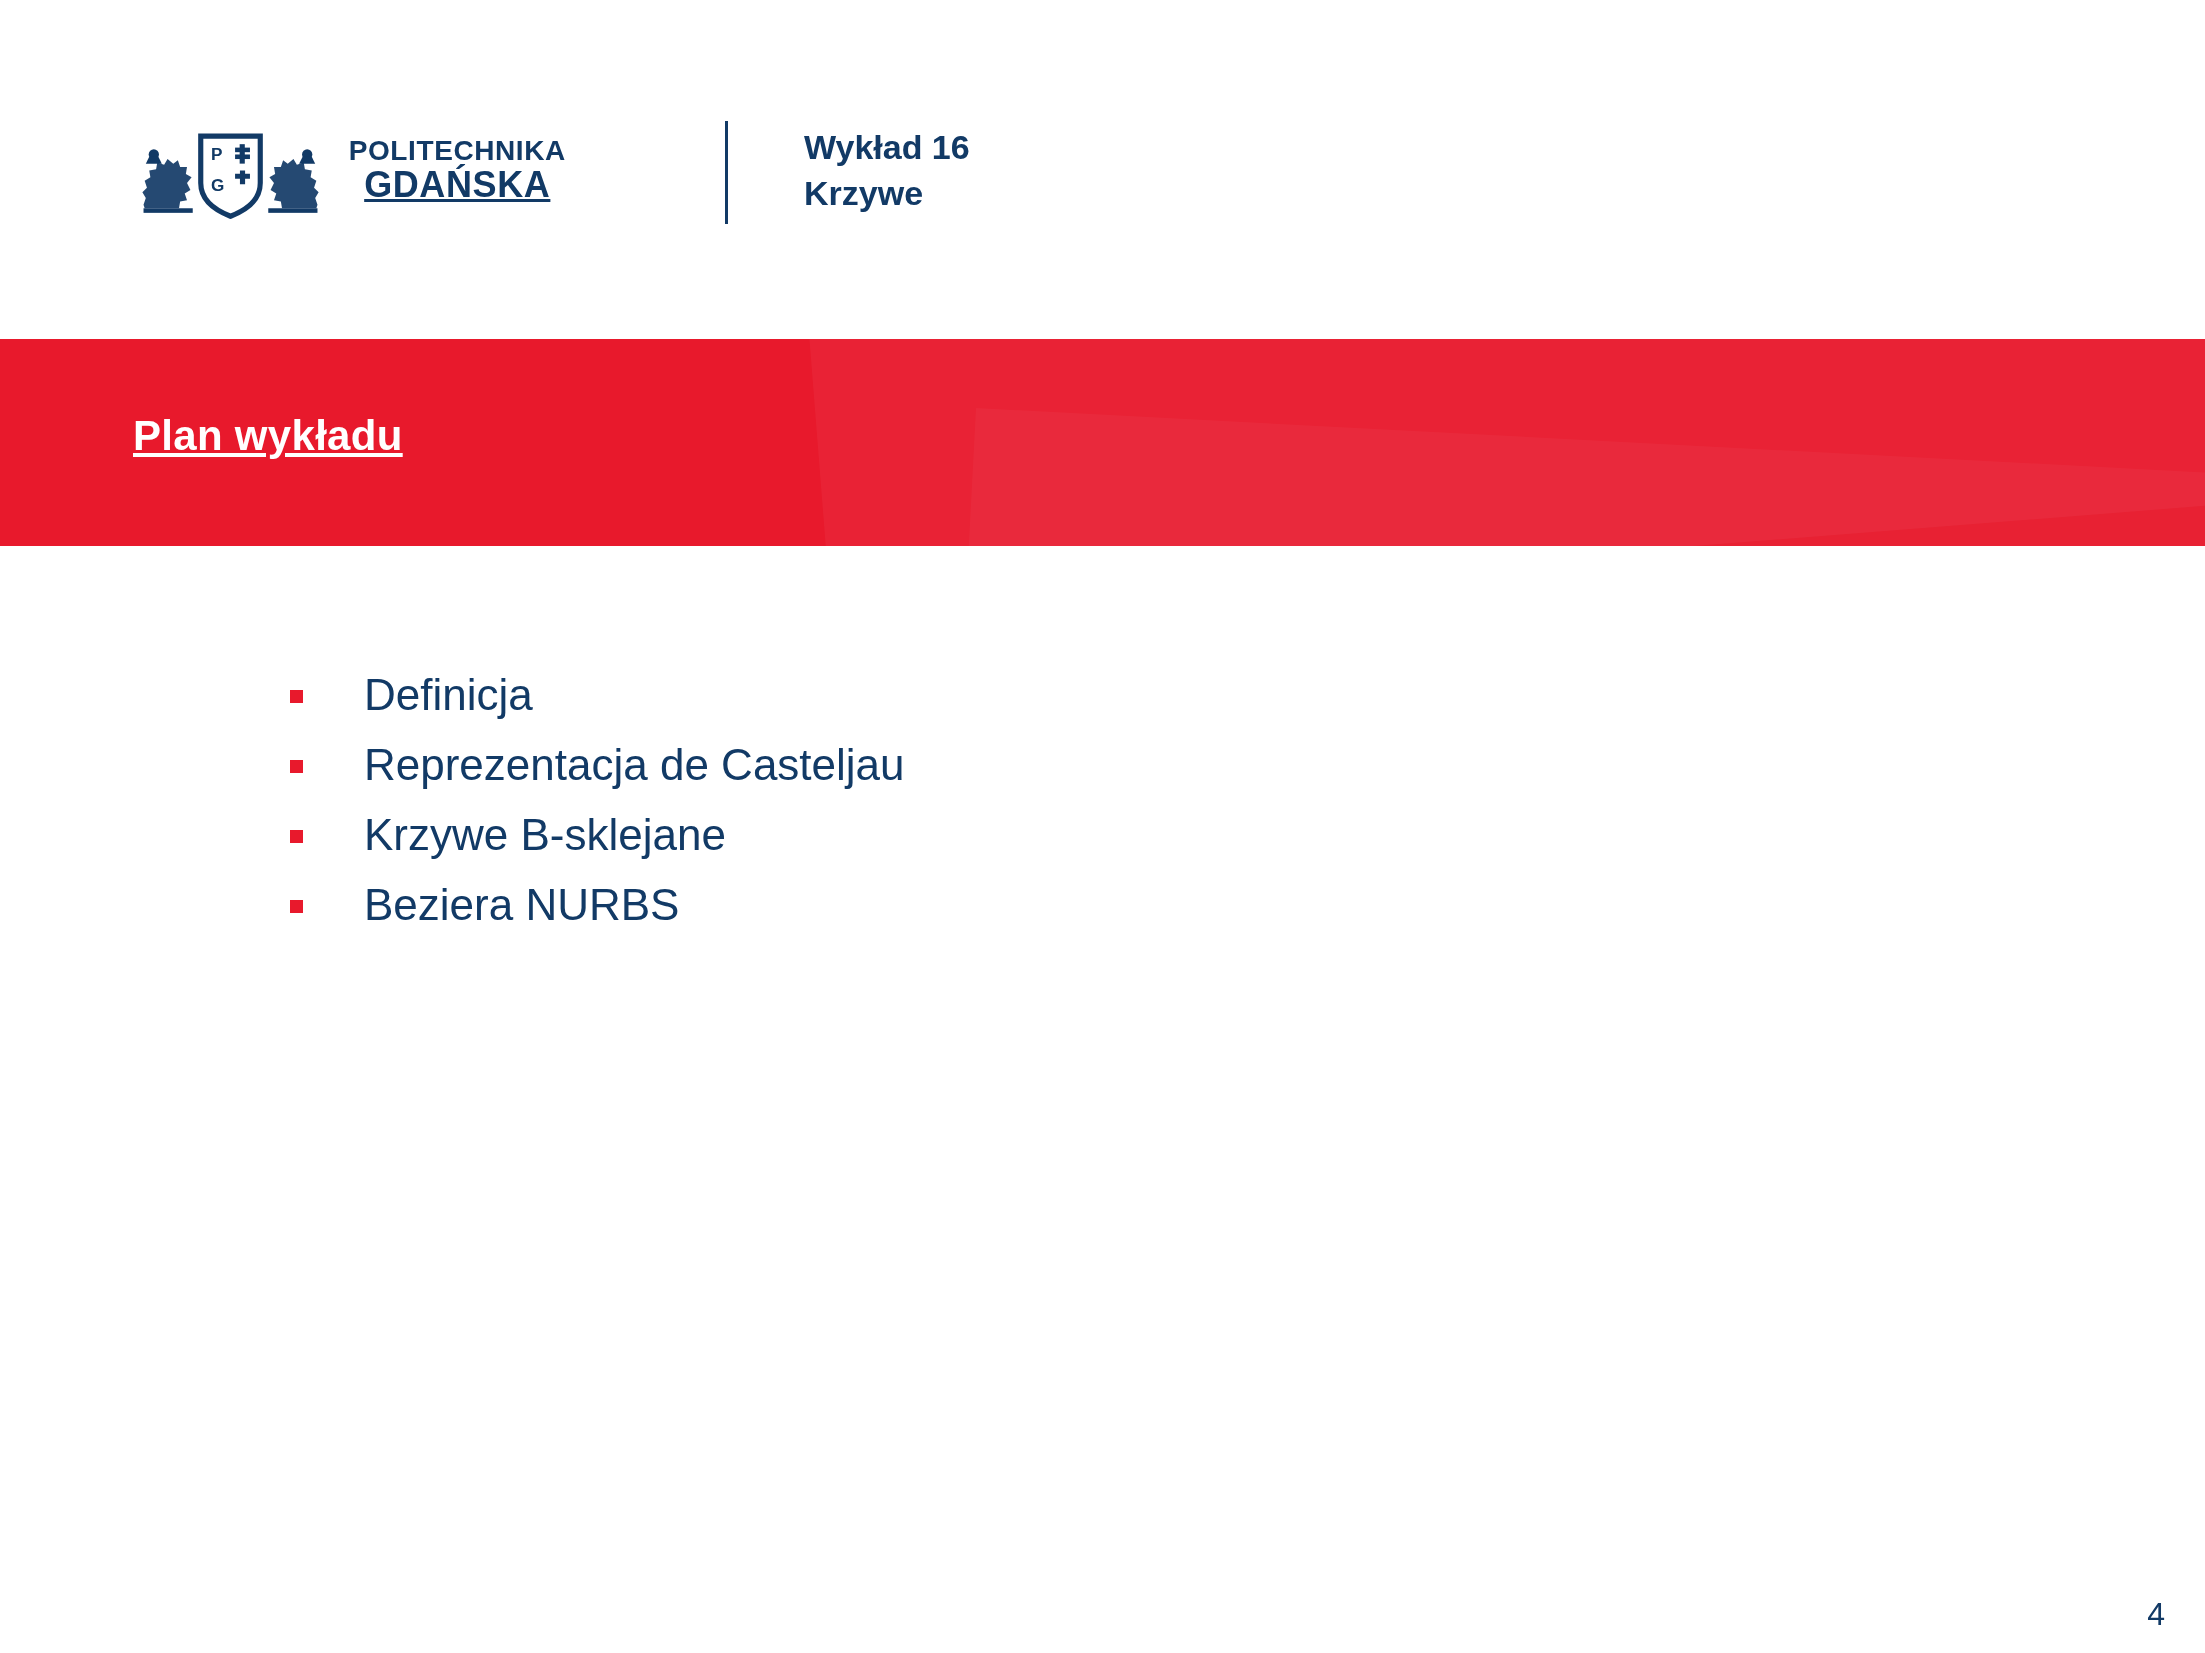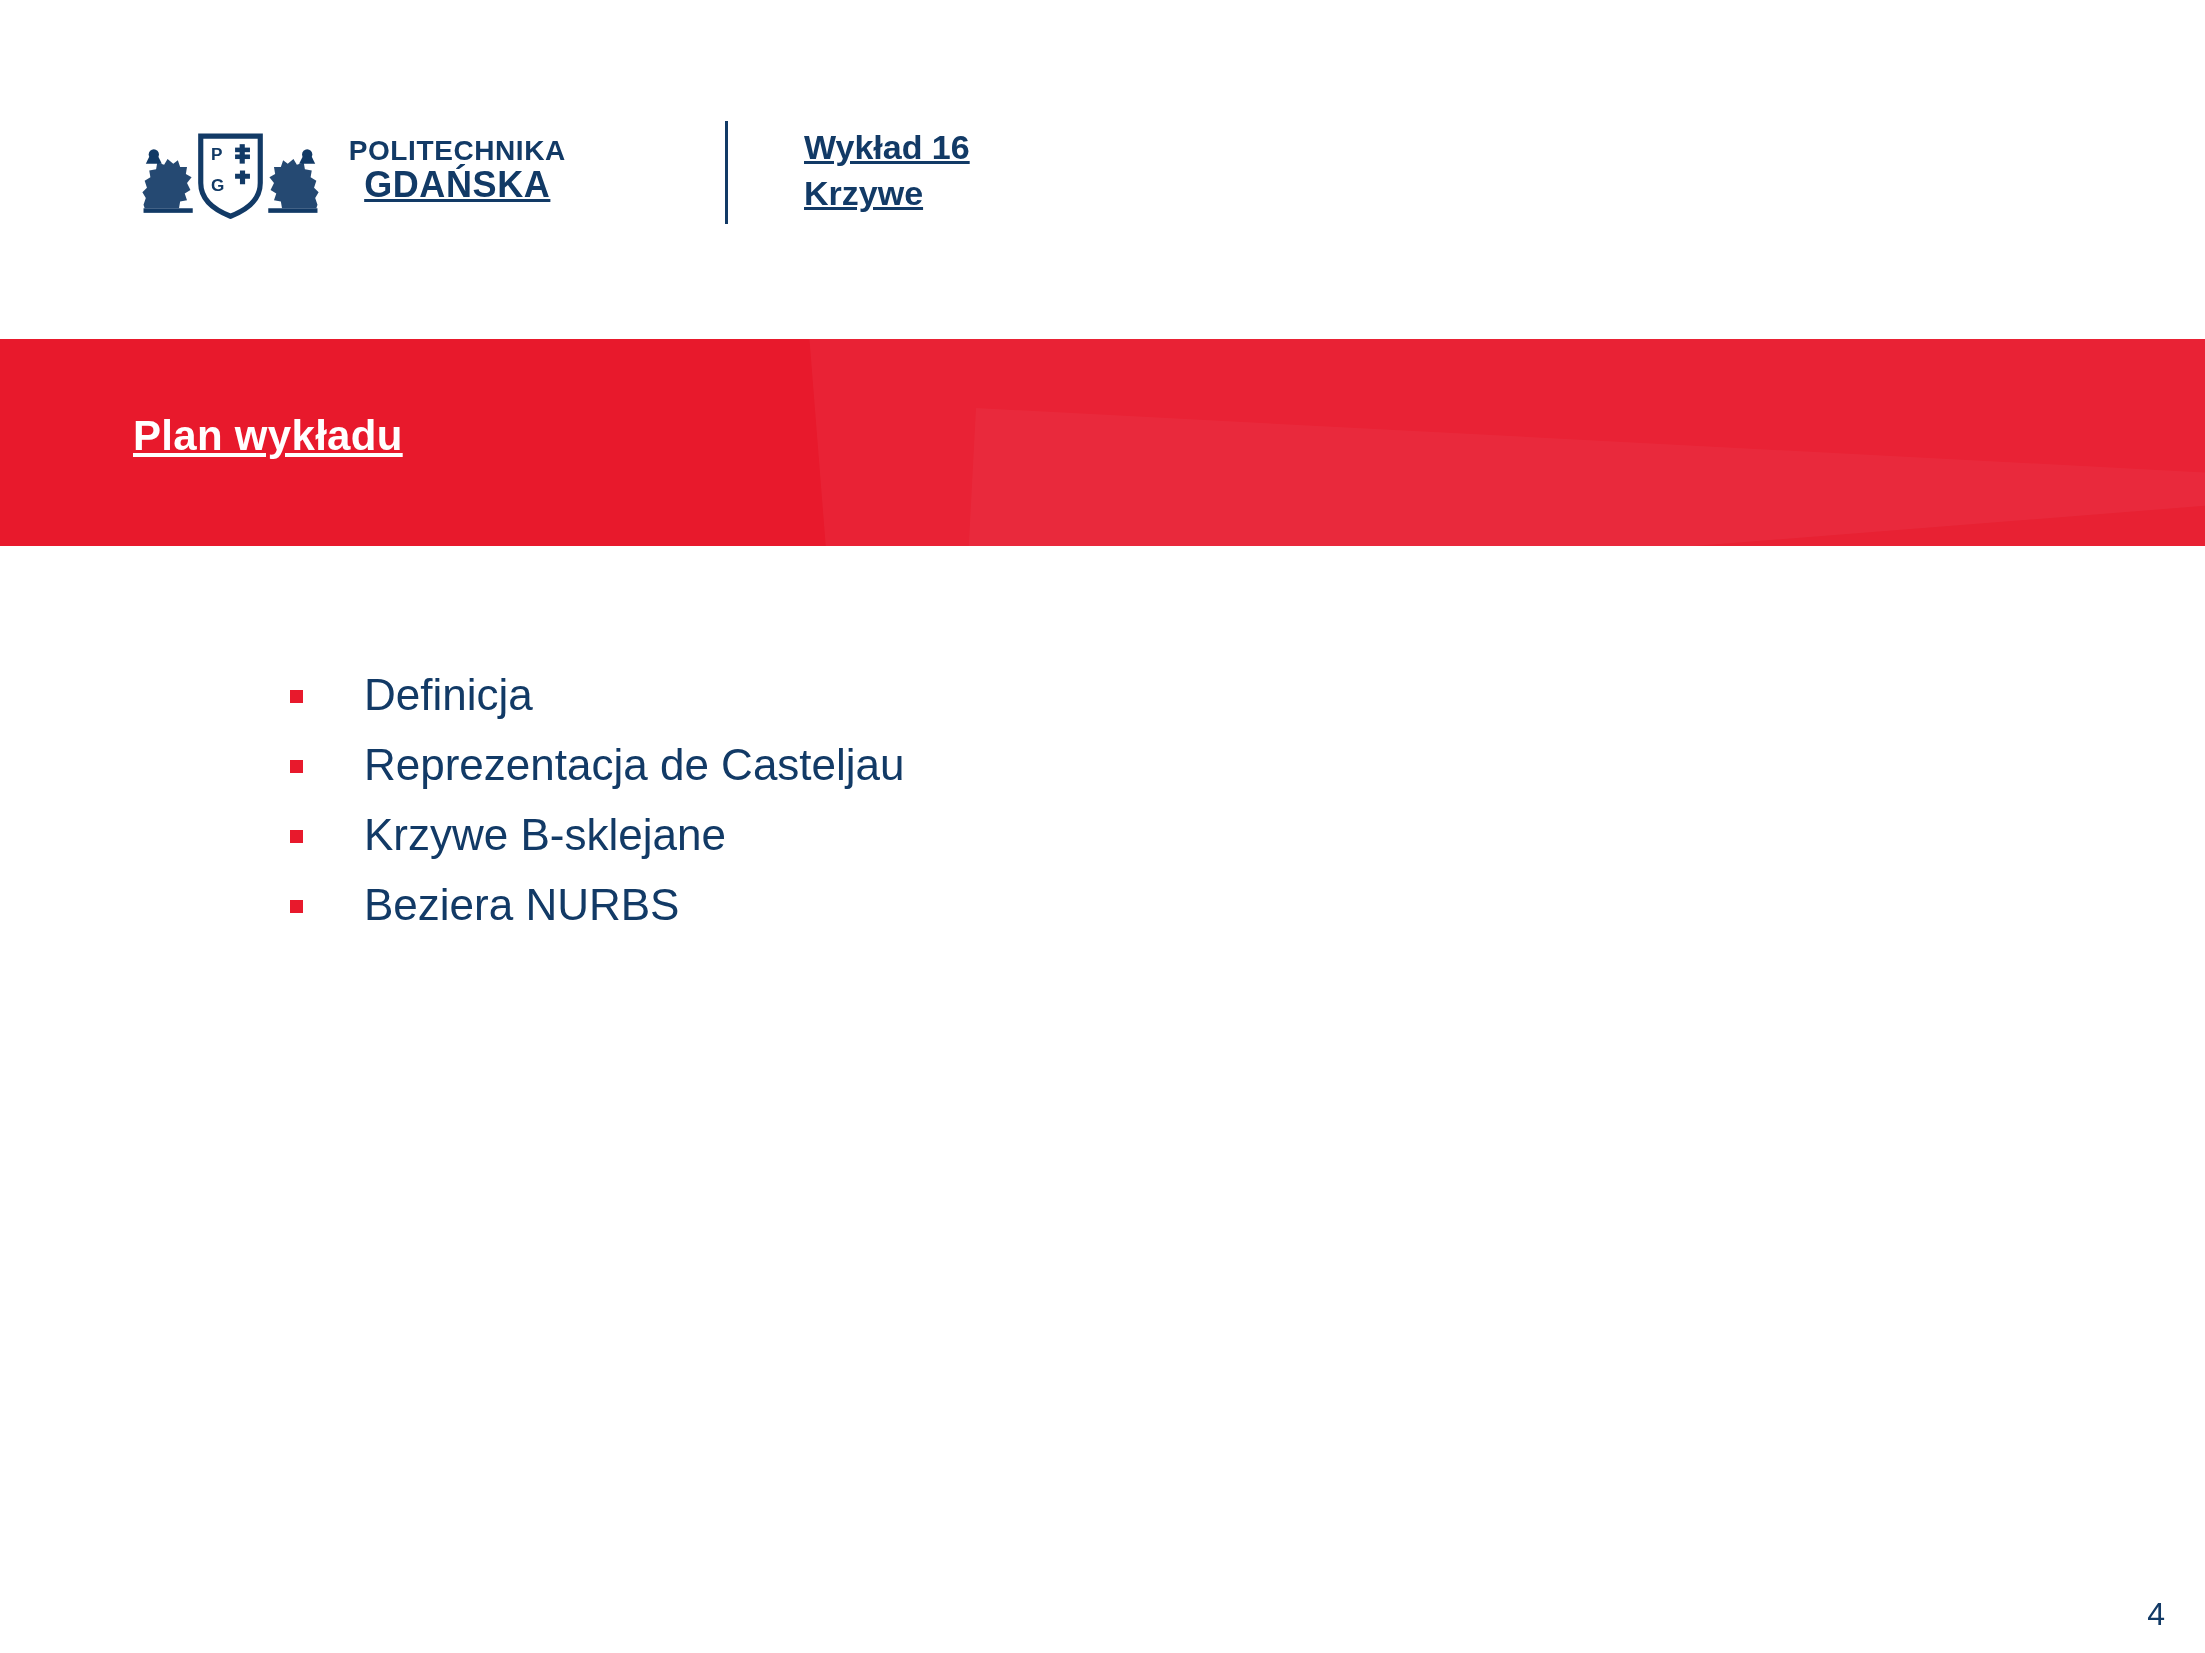--- a/index.html
+++ b/index.html
@@ -69,21 +69,20 @@
   }
 
   .lecture-title {
     position: absolute;
     left: 804px;
     top: 125px;
     color: #123A66;
     font-weight: bold;
     font-size: 34px;
     line-height: 1.35;
-    text-decoration: underline;
   }
   .lecture-title .line2 { display: block; }
 
   
   .red-band {
     position: absolute;
     left: 0;
     top: 339px;
     width: 2205px;
     height: 207px;

